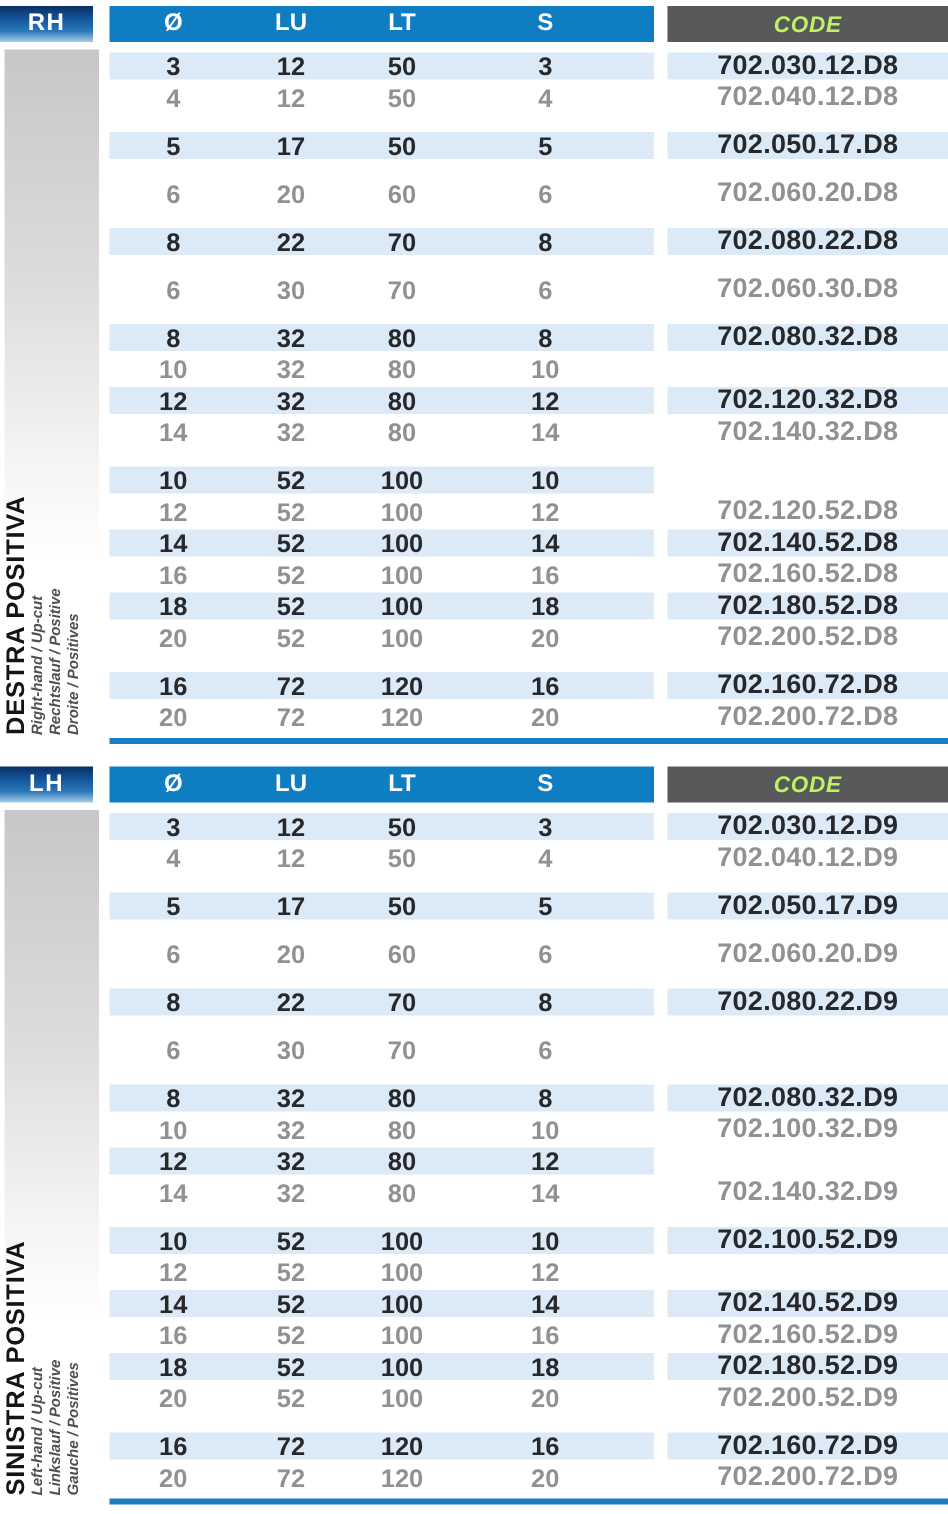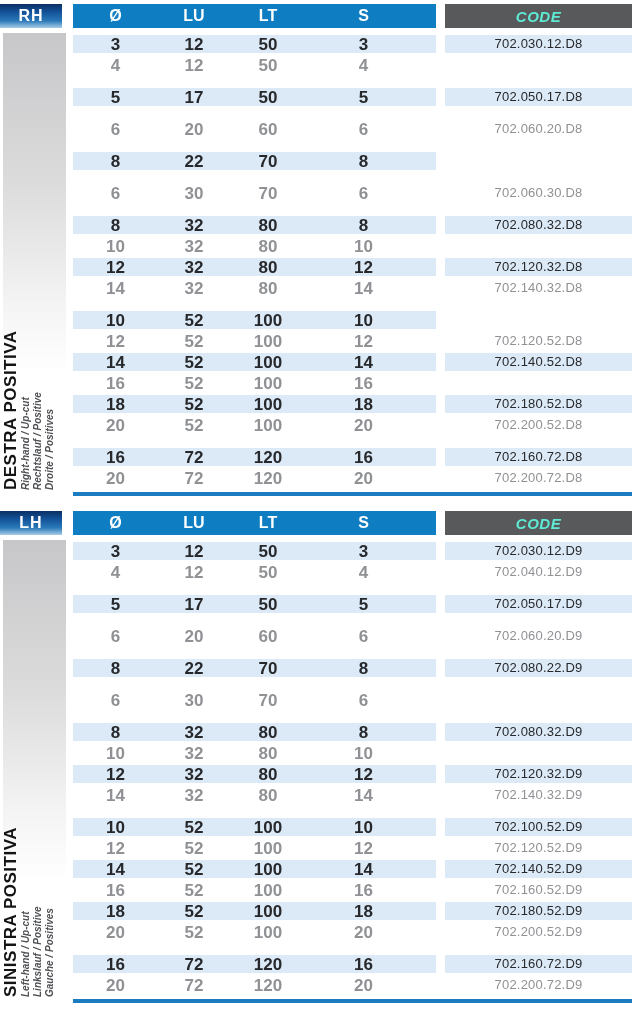--- a/index.html
+++ b/index.html
@@ -23,21 +23,21 @@
   
   .head-num{
     position:absolute;left:73px;top:0;width:363px;height:24px;
     background:#0f7dc2;color:#ffffff;
     display:grid;grid-template-columns:85px 72px 76px 115px 15px;
     align-items:center;text-align:center;
     font-size:16px;font-weight:bold;
   }
   .head-code{
     position:absolute;left:445px;top:0;width:187px;height:24px;
-    background:#58595b;color:#5eead4;
+    background:#58595b;color:#bef264;
     display:flex;align-items:center;justify-content:center;
     font-size:15px;font-weight:bold;font-style:italic;letter-spacing:.5px;
   }
 
   
   .photo{
     position:absolute;left:3px;top:29px;width:63px;height:340px;
     background:linear-gradient(180deg,#c7c7c9 0%,#dcdcdd 45%,#f4f4f4 80%,#ffffff 100%);
   }
 
@@ -62,21 +62,21 @@
   .row.gap{margin-top:11px;}
   .nums{
     width:363px;height:18px;
     display:grid;grid-template-columns:85px 72px 76px 115px 15px;
     align-items:center;text-align:center;
     font-size:17px;font-weight:bold;
   }
   .code{
     margin-left:9px;width:187px;height:18px;
     display:flex;align-items:center;justify-content:center;
-    font-size:13px;font-weight:normal;letter-spacing:.2px;
+    font-size:18px;font-weight:bold;letter-spacing:.2px;
   }
   .row.hl .nums,.row.hl .code{background:#dce9f6;}
   .row.hl{color:#26282b;}
   .row.plain{color:#8f9194;}
 
   .bottom-line{
     position:absolute;left:73px;top:488px;width:559px;height:4px;
     background:#1b7cc2;
   }
 </style>
@@ -116,20 +116,21 @@
           <div class="code">702.030.12.D8</div>
         </div>
         <div class="row plain">
           <div class="nums">
             <span>4</span>
             <span>12</span>
             <span>50</span>
             <span>4</span>
             <span></span>
           </div>
+          <div class="code">702.040.12.D8</div>
         </div>
         <div class="row hl gap">
           <div class="nums">
             <span>5</span>
             <span>17</span>
             <span>50</span>
             <span>5</span>
             <span></span>
           </div>
           <div class="code">702.050.17.D8</div>
@@ -145,20 +146,21 @@
           <div class="code">702.060.20.D8</div>
         </div>
         <div class="row hl gap">
           <div class="nums">
             <span>8</span>
             <span>22</span>
             <span>70</span>
             <span>8</span>
             <span></span>
           </div>
+          <div class="code">702.080.22.D8</div>
         </div>
         <div class="row plain gap">
           <div class="nums">
             <span>6</span>
             <span>30</span>
             <span>70</span>
             <span>6</span>
             <span></span>
           </div>
           <div class="code">702.060.30.D8</div>
@@ -232,20 +234,21 @@
           <div class="code">702.140.52.D8</div>
         </div>
         <div class="row plain">
           <div class="nums">
             <span>16</span>
             <span>52</span>
             <span>100</span>
             <span>16</span>
             <span></span>
           </div>
+          <div class="code">702.160.52.D8</div>
         </div>
         <div class="row hl">
           <div class="nums">
             <span>18</span>
             <span>52</span>
             <span>100</span>
             <span>18</span>
             <span></span>
           </div>
           <div class="code">702.180.52.D8</div>
@@ -374,30 +377,30 @@
           <div class="code">702.080.32.D9</div>
         </div>
         <div class="row plain">
           <div class="nums">
             <span>10</span>
             <span>32</span>
             <span>80</span>
             <span>10</span>
             <span></span>
           </div>
-        </div>
-        <div class="row hl">
-          <div class="nums">
-            <span>12</span>
-            <span>32</span>
-            <span>80</span>
-            <span>12</span>
-            <span></span>
-          </div>
-          <div class="code">702.120.32.D9</div>
+          <div class="code">702.100.32.D9</div>
+        </div>
+        <div class="row hl">
+          <div class="nums">
+            <span>12</span>
+            <span>32</span>
+            <span>80</span>
+            <span>12</span>
+            <span></span>
+          </div>
         </div>
         <div class="row plain">
           <div class="nums">
             <span>14</span>
             <span>32</span>
             <span>80</span>
             <span>14</span>
             <span></span>
           </div>
           <div class="code">702.140.32.D9</div>
@@ -413,21 +416,20 @@
           <div class="code">702.100.52.D9</div>
         </div>
         <div class="row plain">
           <div class="nums">
             <span>12</span>
             <span>52</span>
             <span>100</span>
             <span>12</span>
             <span></span>
           </div>
-          <div class="code">702.120.52.D9</div>
         </div>
         <div class="row hl">
           <div class="nums">
             <span>14</span>
             <span>52</span>
             <span>100</span>
             <span>14</span>
             <span></span>
           </div>
           <div class="code">702.140.52.D9</div>

